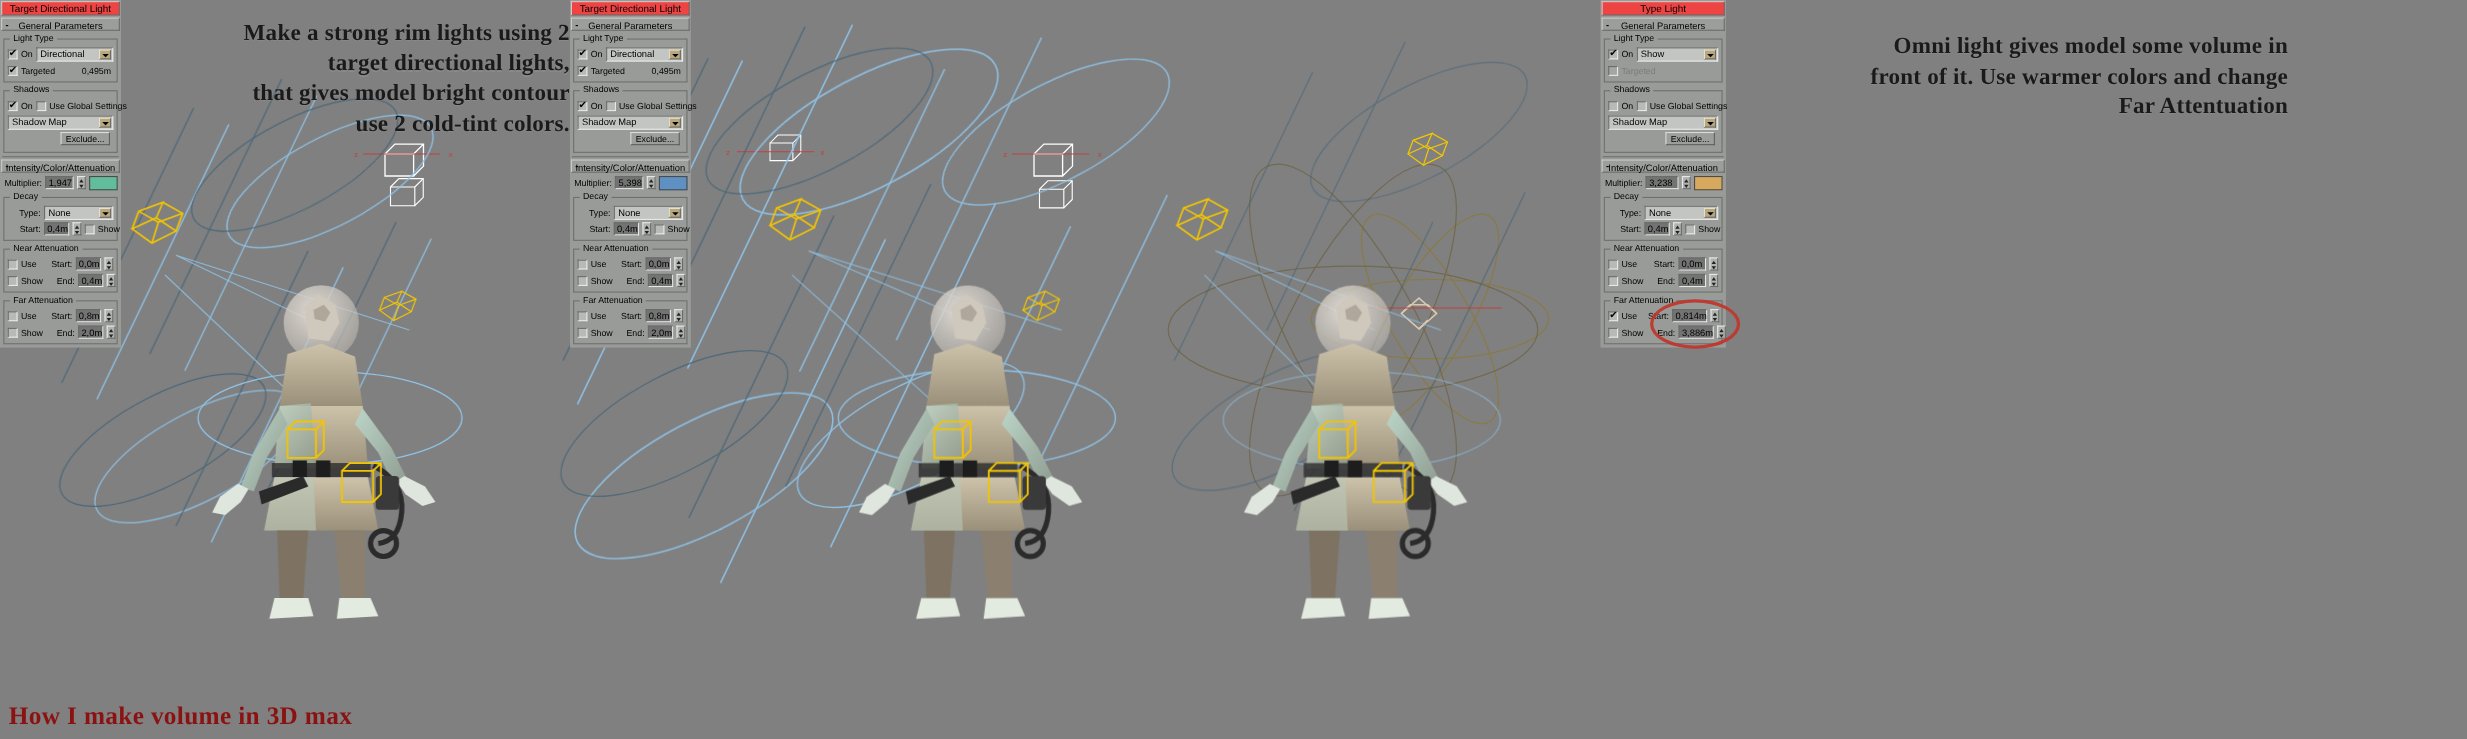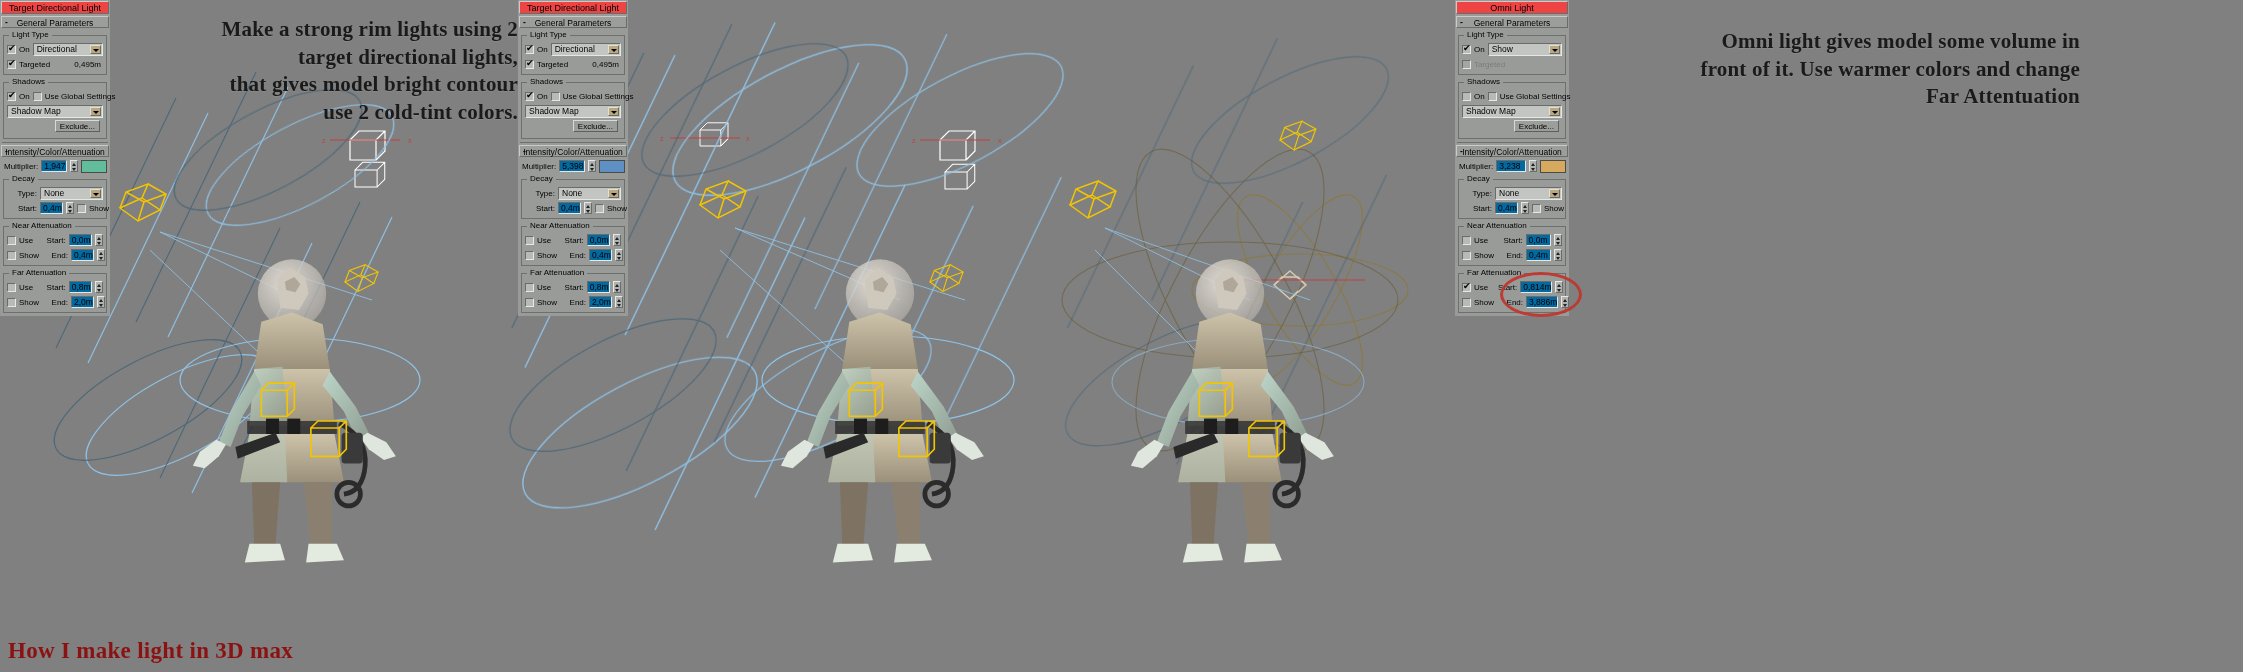--- a/index.html
+++ b/index.html
@@ -97,21 +97,21 @@
     position:absolute; right:1px; top:1px; width:11px; height:9px;
     background:#b9a77e;
     border:1px solid; border-color:#e4e0d0 #6a6c6a #6a6c6a #e4e0d0;
   }
   .combo .arrow::after {
     content:""; position:absolute; left:2px; top:3px;
     border-left:3px solid transparent; border-right:3px solid transparent;
     border-top:3px solid #000;
   }
   .spin-field {
-    height:12px; background:#0369a1; font-size:8.5px; padding-left:2px;
+    height:12px; background:#737373; font-size:8.5px; padding-left:2px;
     display:flex; align-items:center;
     border:1px solid; border-color:#6a6c6a #e6e8e6 #e6e8e6 #6a6c6a;
   }
   .spin {
     width:8px; height:12px; flex:none; background:#b0b2b0; position:relative;
     border:1px solid; border-color:#e6e8e6 #6a6c6a #6a6c6a #e6e8e6;
   }
   .spin::before, .spin::after {
     content:""; position:absolute; left:1px;
     border-left:2.5px solid transparent; border-right:2.5px solid transparent;
@@ -344,21 +344,21 @@
   </svg>
 </div>
 
 <div class="annot" id="annot-left">Make a strong rim lights using 2
 target directional lights,
 that gives model bright contour
 use 2 cold-tint colors.</div>
 <div class="annot" id="annot-right">Omni light gives model some volume in
 front of it. Use warmer colors and change
 Far Attentuation</div>
-<div class="title-red">How I make light in 3D max</div>
+<div class="title-red">How I make volume in 3D max</div>
 
 <div class="panel p1">
   <div class="obj-name">Target Directional Light</div>
   <div class="rollout-head">
     <span class="minus">-</span>
     <span>General Parameters</span>
   </div>
 
   <div class="group">
     <span class="glabel">Light Type</span>
@@ -569,21 +569,21 @@
       <span class="cb"></span>
       <span class="lbl" style="width:22px">Show</span>
       <span class="lbl-w2">End:</span>
       <span class="spin-field" style="width:28px;">2,0m</span>
       <span class="spin"></span>
     </div>
   </div>
 </div>
 
 <div class="panel p3">
-  <div class="obj-name">Omni Light</div>
+  <div class="obj-name">Type Light</div>
   <div class="rollout-head">
     <span class="minus">-</span>
     <span>General Parameters</span>
   </div>
 
   <div class="group">
     <span class="glabel">Light Type</span>
     <div class="row">
       <span class="cb checked"></span>
       <span class="lbl">On</span>

